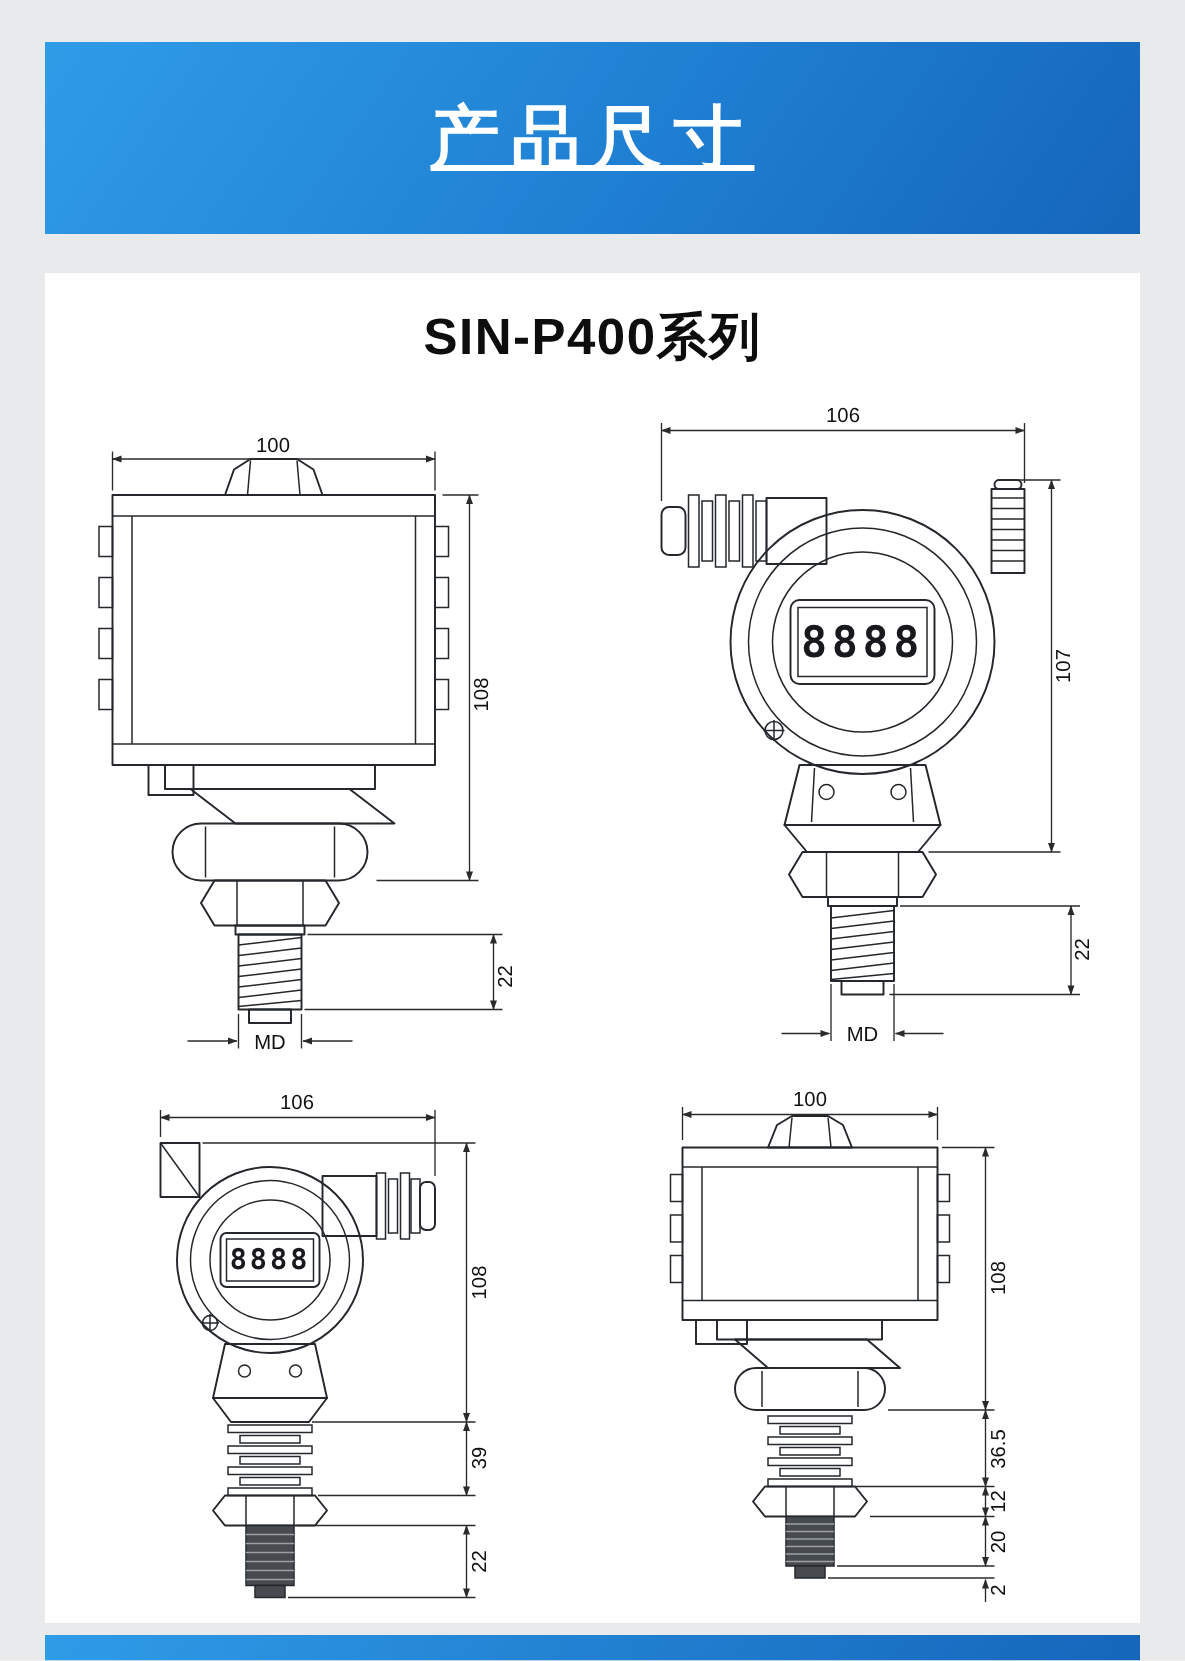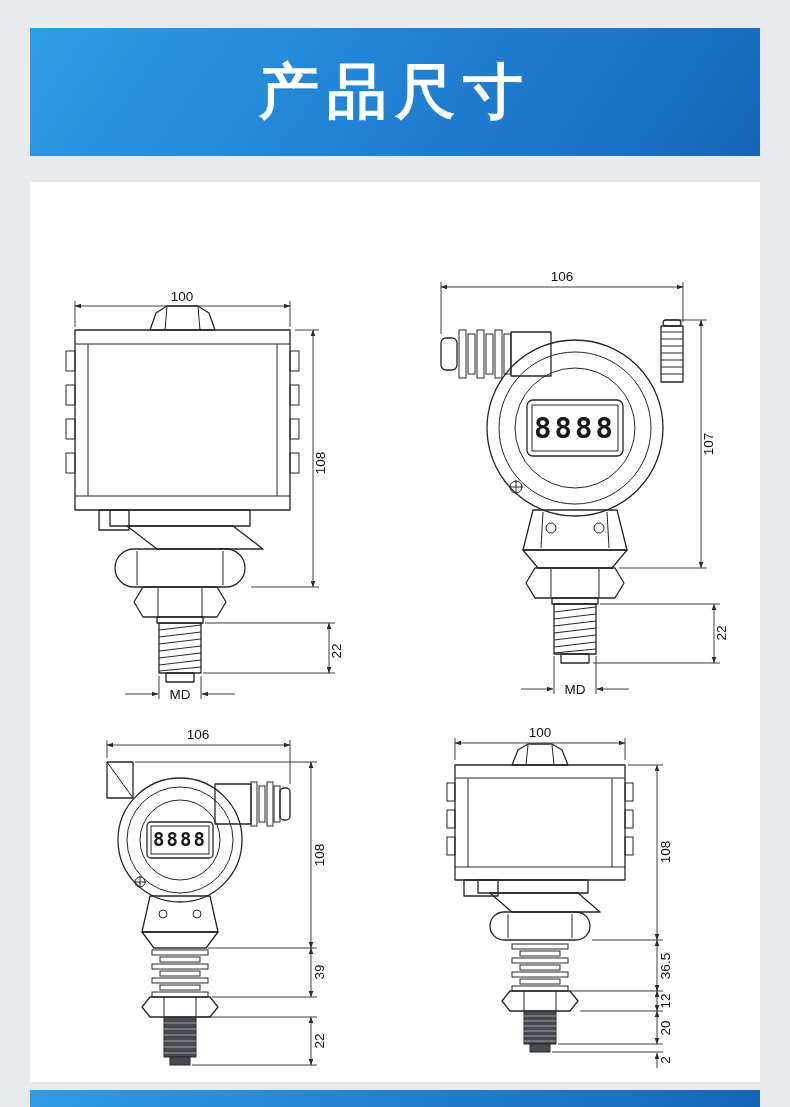--- a/index.html
+++ b/index.html
@@ -8,21 +8,21 @@
     background: var(--page-background, #e9eaec);
     font-family: "Liberation Sans", "DejaVu Sans", sans-serif;
   }
   .page { position:relative; width:790px; height:1107px; overflow:hidden; background:var(--page-background,#e9eaec); }
 
   .banner {
     position:absolute; left:30px; top:28px; width:730px; height:128px;
     background: linear-gradient(125deg, var(--banner-gradient-start,#2f9ce8) 0%, #1f7fd2 55%, var(--banner-gradient-end,#1566bb) 100%);
     display:flex; align-items:center; justify-content:center;
   }
-  .banner-title { color:var(--banner-text,#fff); font-size:60px; font-weight:700; letter-spacing:8px; }
+  .banner-title { color:var(--banner-text,#fff); font-size:46px; font-weight:700; letter-spacing:8px;text-decoration:underline; }
 
   .card { position:absolute; left:30px; top:182px; width:730px; height:900px; background:var(--card-background,#fff); }
   .series-title {
     position:absolute; top:20px; left:0; width:100%; text-align:center;
     font-size:34px; font-weight:700; color:#0d0d0d; letter-spacing:1px;
   }
 
   .drawing { position:absolute; }
   #d1 { left:25px;  top:91px; }
   #d2 { left:385px; top:84px; }
@@ -46,20 +46,21 @@
 </head>
 <body>
 
 <div class="page">
 
   <header class="banner">
     <h1 class="banner-title">产品尺寸</h1>
   </header>
 
   <main class="card">
+    <h2 class="series-title">SIN-P400系列</h2>
 
     <svg id="d1" class="drawing" width="330" height="432" viewBox="0 0 330 432">
       <defs>
         <marker id="arrE" viewBox="0 0 10 10" refX="9.5" refY="5" markerWidth="10" markerHeight="7" orient="auto">
           <path d="M0,1.3 L10,5 L0,8.7 z" fill="#2a2a2a"></path>
         </marker>
         <marker id="arrS" viewBox="0 0 10 10" refX="9.5" refY="5" markerWidth="10" markerHeight="7" orient="auto-start-reverse">
           <path d="M0,1.3 L10,5 L0,8.7 z" fill="#2a2a2a"></path>
         </marker>
       </defs>

